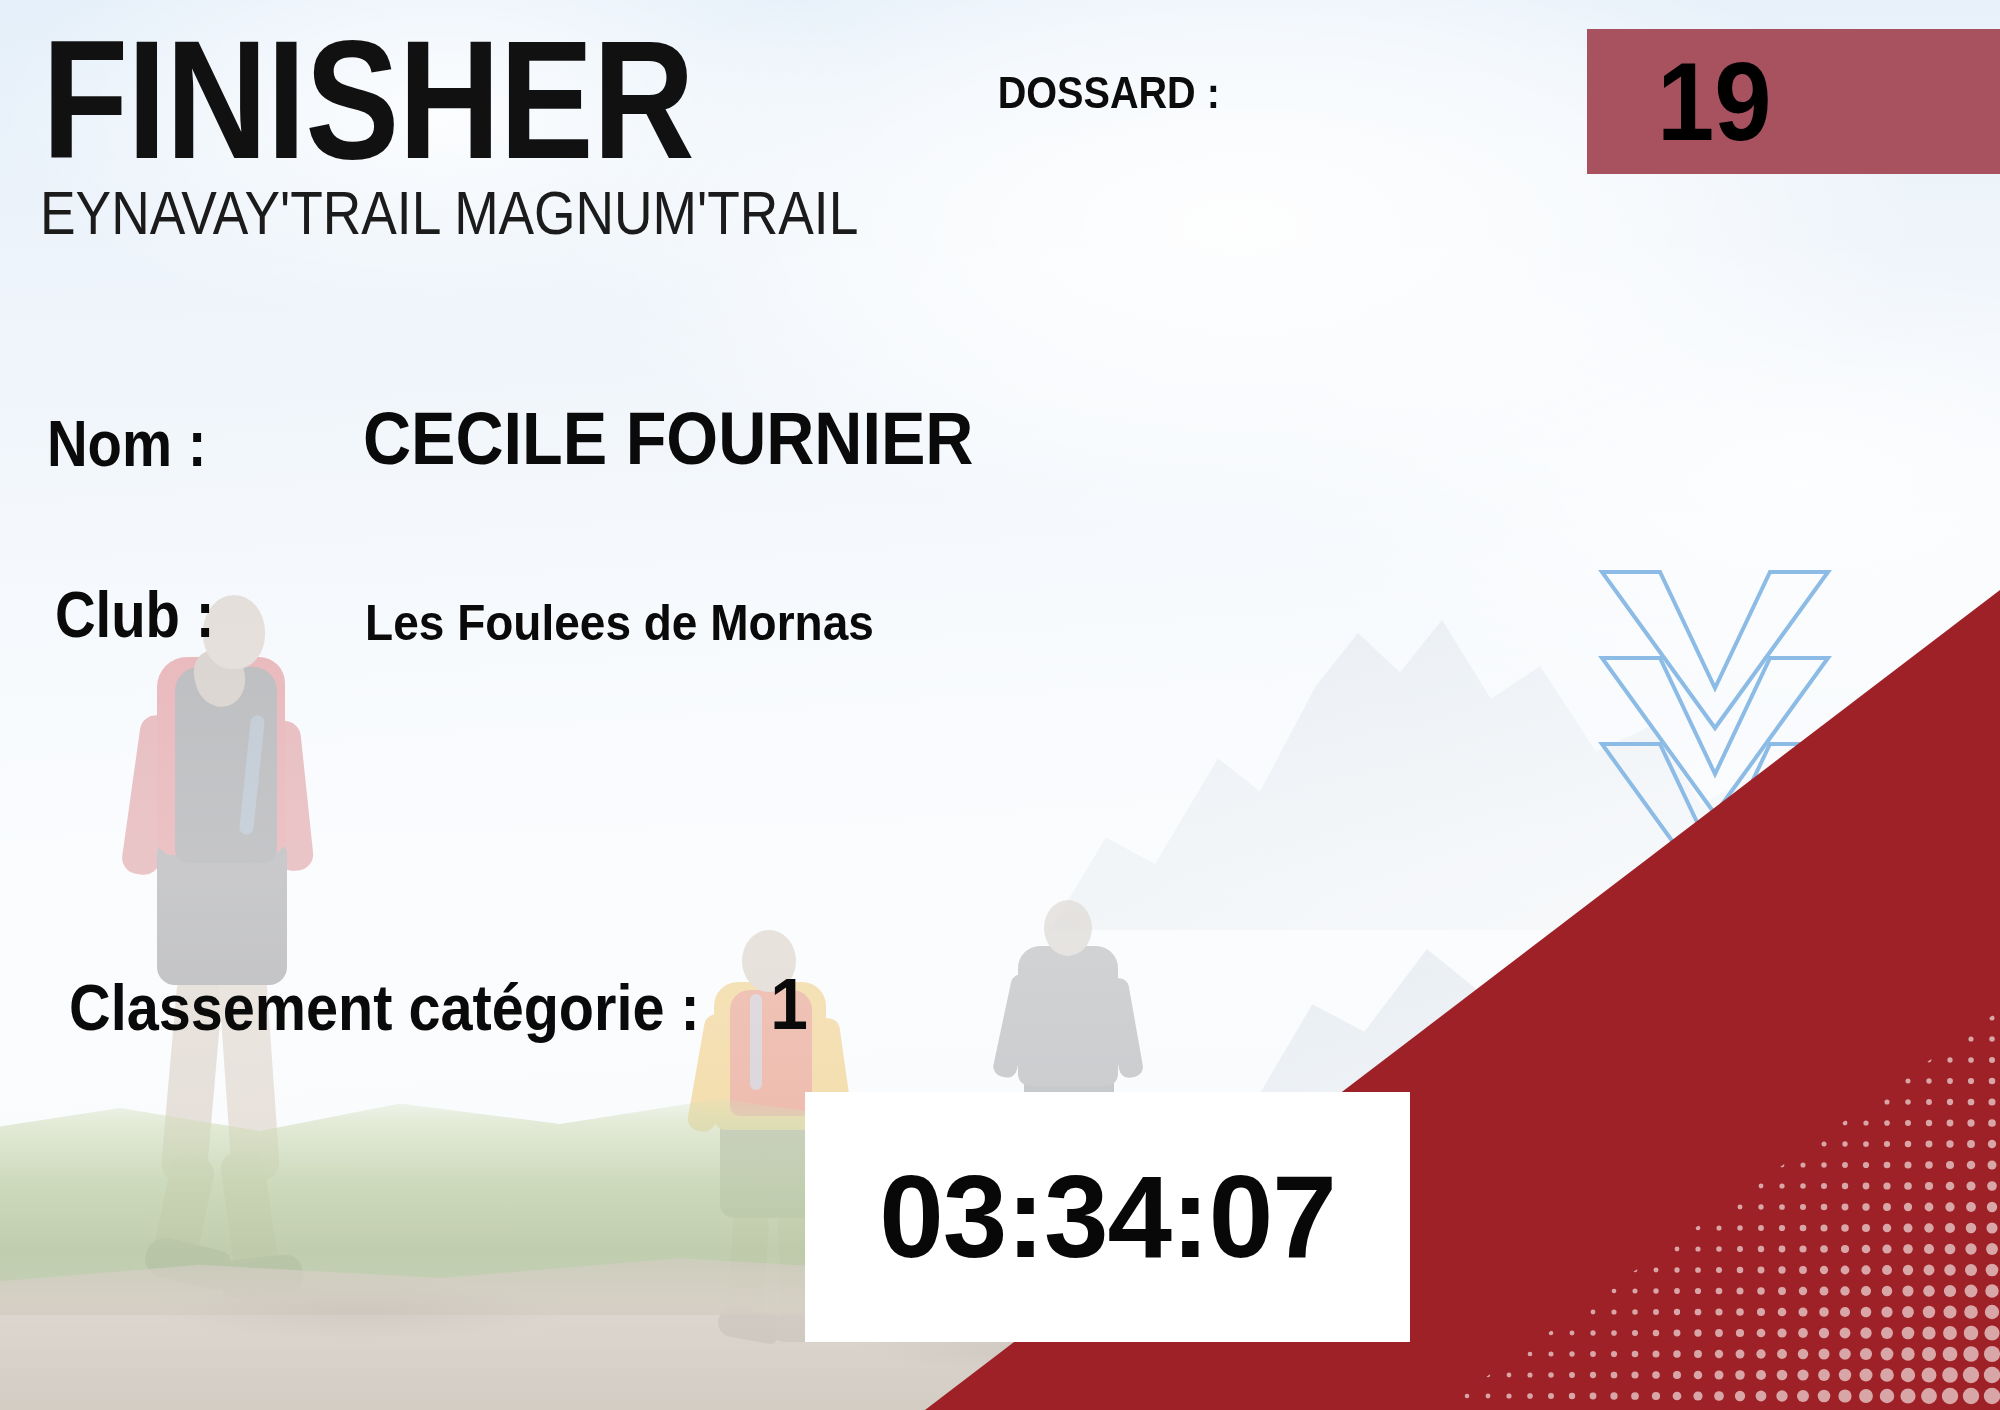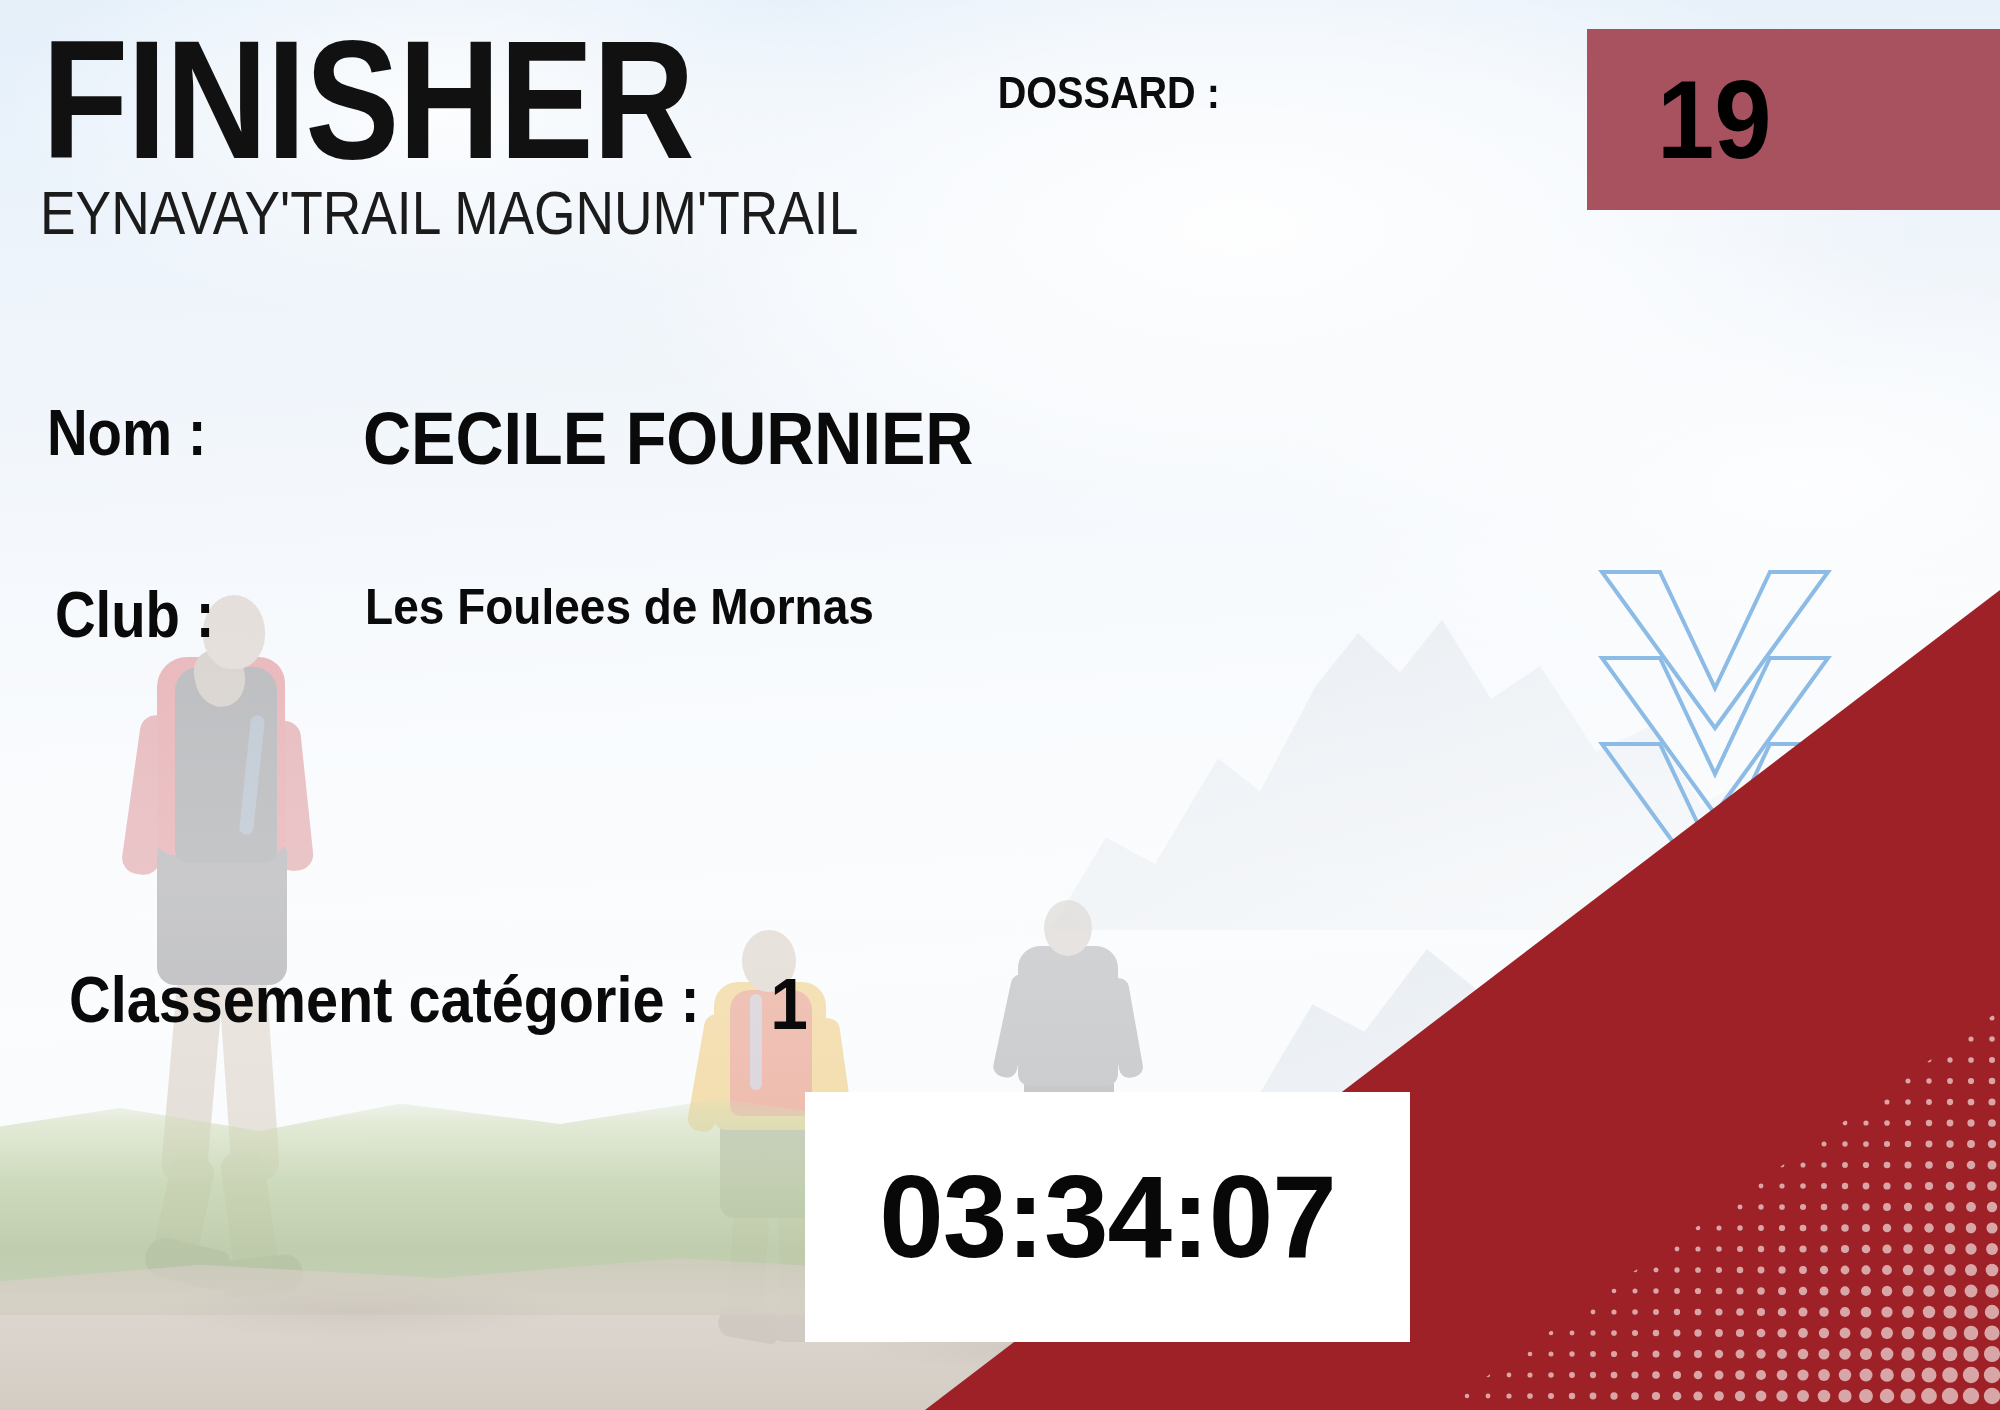--- a/index.html
+++ b/index.html
@@ -144,31 +144,31 @@
     transform:scaleX(0.86); transform-origin:left top;
   }
 
   .dossard-label {
     position:absolute; right:780px; top:68px;
     font-size:44px; font-weight:700; color:#0c0c0c;
     transform:scaleX(0.9); transform-origin:right top;
     white-space:nowrap;
   }
   .dossard-badge {
-    position:absolute; left:1587px; top:29px; width:413px; height:181px;
+    position:absolute; left:1587px; top:29px; width:413px; height:145px;
     background:#a8525f;
   }
   .dossard-number {
     position:absolute; left:70px; top:50%; transform:translateY(-50%) scaleX(0.92);
     transform-origin:left center;
     font-size:112px; font-weight:700; color:#000; line-height:1;
   }
 
   
-  .row { position:absolute; display:flex; align-items:flex-start; white-space:nowrap; }
+  .row { position:absolute; display:flex; align-items:flex-end; white-space:nowrap; }
   .lab { font-weight:700; color:#0a0a0a; }
   .val { font-weight:700; color:#0a0a0a; }
 
   #row-nom      { left:36px; top:396px; }
   #row-nom .lab { font-size:64px; transform:scaleX(0.88); transform-origin:left baseline; }
   #row-nom .val { font-size:74px; margin-left:112px; transform:scaleX(0.9); transform-origin:left baseline; }
 
   #row-club      { left:44px; top:578px; }
   #row-club .lab { font-size:64px; transform:scaleX(0.88); transform-origin:left baseline; }
   #row-club .val { font-size:50px; margin-left:118px; transform:scaleX(0.92); transform-origin:left baseline; }

